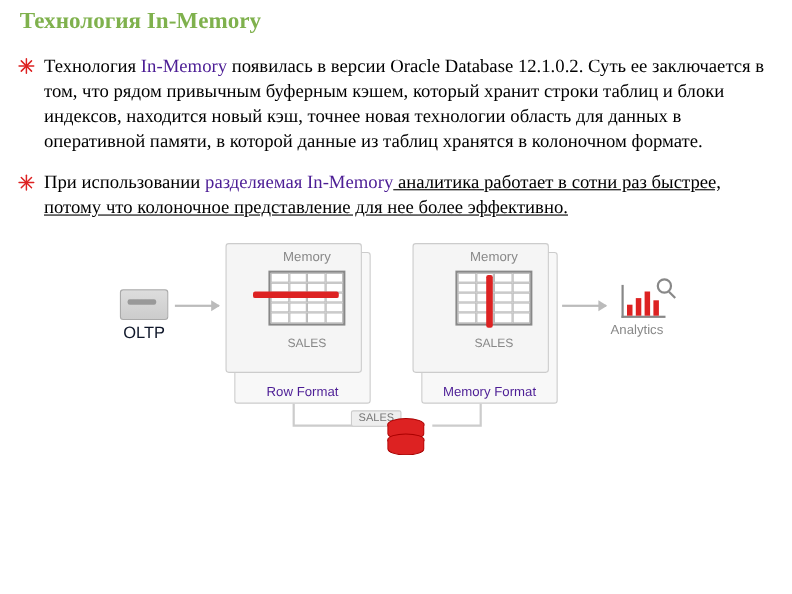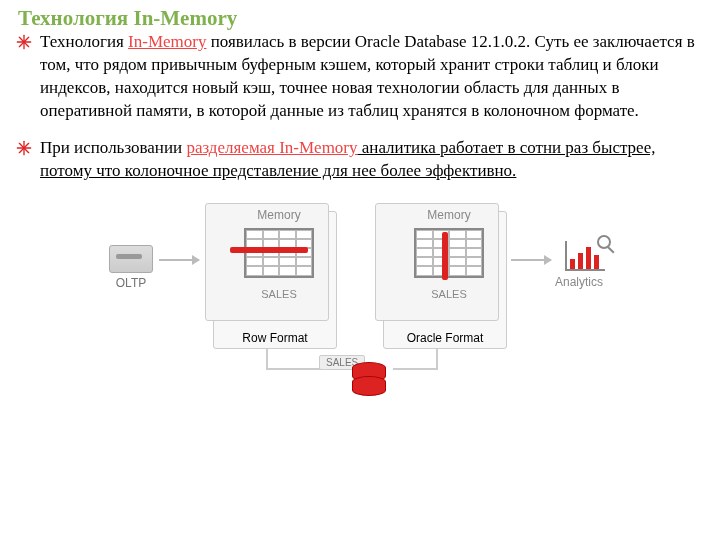--- a/index.html
+++ b/index.html
@@ -8,42 +8,41 @@
     height: 540px;
     font-family: "Comic Sans MS", "Chalkboard SE", cursive;
     background: #fff;
     padding: 6px 20px 6px 14px;
     color: #000;
   }
   h1.title {
     color: #7fb14d;
     font-size: 21px;
     font-weight: 600;
-    margin-bottom: 0;
+    margin-bottom: 18px;
     margin-left: 4px;
   }
   ul.points { list-style: none; }
   ul.points li {
     position: relative;
     padding-left: 26px;
     margin-bottom: 14px;
     font-size: 17px;
     line-height: 1.35;
   }
   .star {
     position: absolute;
     left: 2px;
     top: 3px;
     width: 16px;
     height: 16px;
   }
   .star svg { width: 100%; height: 100%; display: block; }
   .link-term {
-    color: #ef4444;
-    text-decoration: underline;
+    color: #4c1d95;
   }
   .underline-black {
     text-decoration: underline;
   }
 
   
   .diagram {
     position: relative;
     width: 520px;
     height: 205px;
@@ -76,21 +75,21 @@
   .card-label-mid {
     color: #888;
     font-size: 11px;
     margin-top: 2px;
   }
   .card-label-bottom {
     position: absolute;
     bottom: 3px;
     left: 0; right: 0;
     text-align: center;
-    color: #000000;
+    color: #4c1d95;
     font-size: 12px;
     margin-top: 16px;
   }
   .table-shape {
     width: 70px;
     height: 50px;
     margin: 6px auto 0 auto;
     border: 2px solid #888;
     display: grid;
     background: #fff;
@@ -127,21 +126,21 @@
     border: 1px solid #aaa;
     position: relative;
   }
   .oltp-box::after {
     content: "";
     position: absolute;
     left: 6px; top: 8px;
     width: 26px; height: 5px;
     background: #999; border-radius: 2px;
   }
-  .oltp-label { margin-top: 3px; color: #737373; font-size: 12px; }
+  .oltp-label { margin-top: 3px; color: #0f172a; font-size: 15px; }
 
   .analytics-icon {
     position: absolute;
     right: 2px; top: 44px;
     width: 60px;
     text-align: left;
   }
   .chart-box {
     width: 40px; height: 30px;
     margin: 0 auto;
@@ -281,21 +280,21 @@
       <div class="cell"></div>
         <div class="cell"></div>
         <div class="cell"></div>
         <div class="cell"></div>
     </div>
     <div class="highlight-row"></div>
     <div class="card-label-mid" style="margin-top:10px;">SALES</div>
   </div>
 
   <div class="card back" style="left:286px; top:14px;">
-    <div class="card-label-bottom">Oracle Format</div>
+    <div class="card-label-bottom">Memory Format</div>
   </div>
   <div class="card front" style="left:278px; top:6px; height:118px;">
     <div class="card-label-top">Memory</div>
     <div class="table-shape col-grid">
       <div class="cell"></div>
         <div class="cell"></div>
         <div class="cell"></div>
         <div class="cell"></div>
       <div class="cell"></div>
         <div class="cell"></div>

